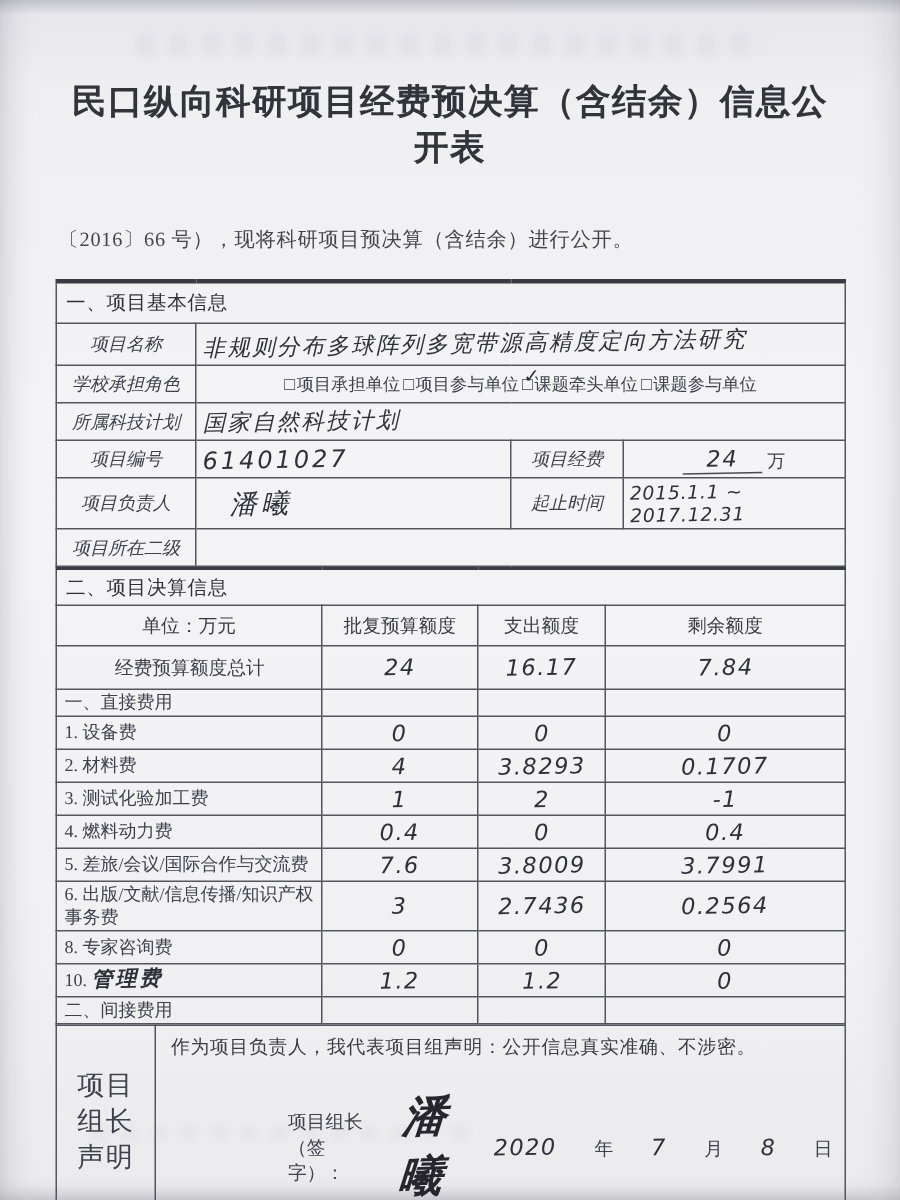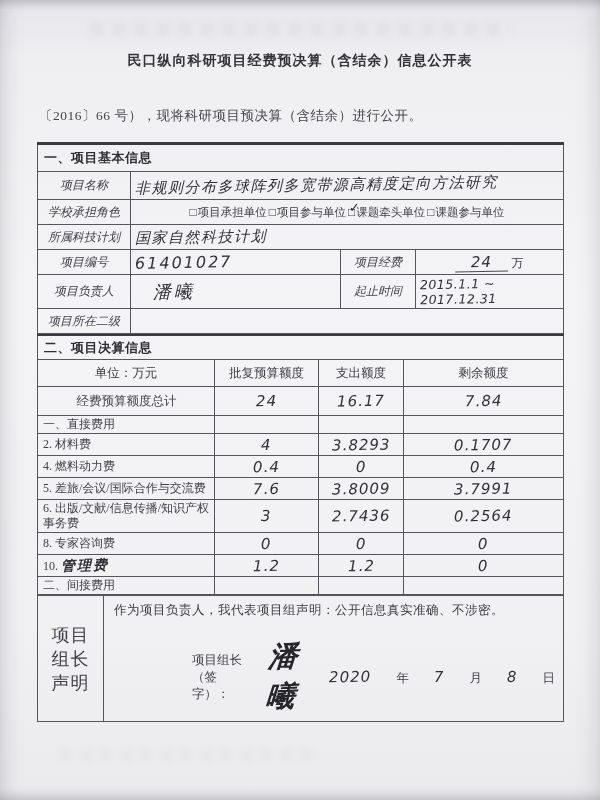--- a/index.html
+++ b/index.html
@@ -11,29 +11,29 @@
     font-family:"Liberation Serif","DejaVu Serif",serif;
     color:#3d3d44;
   }
   .bleed{position:absolute;left:90px;top:22px;width:420px;height:16px;
     background:repeating-linear-gradient(90deg,rgba(90,90,110,.10) 0 14px,rgba(90,90,110,0) 14px 22px);
     filter:blur(3px);opacity:.55;}
   .bleed2{position:absolute;left:60px;top:750px;width:260px;height:10px;
     background:repeating-linear-gradient(90deg,rgba(90,90,110,.08) 0 12px,rgba(90,90,110,0) 12px 20px);
     filter:blur(3px);opacity:.5;}
   .content{position:absolute;left:37px;top:0;width:526px;}
-  .title{margin-top:52px;text-align:center;font-size:14px;font-weight:bold;letter-spacing:1px;color:#33333a;}
+  .title{margin-top:52px;text-align:center;font-size:23px;font-weight:bold;letter-spacing:1px;color:#33333a;}
   .intro{margin:13px 2px 0 2px;font-size:13.5px;line-height:22px;color:#44444b;letter-spacing:.5px;}
   .intro .indent{padding-left:2em;}
   table{border-collapse:collapse;table-layout:fixed;width:526px;margin-top:0;}
   td,th{border:1px solid #55555e;padding:1px 4px;font-size:12px;font-weight:normal;
         color:#40404a;vertical-align:middle;overflow:hidden;}
   .t1{margin-top:15px;border-top:3px solid #3a3a42;}
   .t2 .sec-row td,.t1 .sec-row td{border-top:2.5px solid #3a3a42;}
-  .sec-row td{font-weight:bold;font-size:13px;color:#2f2f36;padding:2px 6px;letter-spacing:.5px;}
+  .sec-row td{font-weight:normal;font-size:13px;color:#2f2f36;padding:2px 6px;letter-spacing:.5px;}
   .lblc{text-align:center;font-style:italic;}
   .t1 td{height:22px;}
   .t1 .rowname td{height:25px;}
   .hw{font-family:"DejaVu Sans",sans-serif;font-style:italic;color:#303038;display:inline-block;transform:rotate(-1deg);}
   .hw-big{font-size:15px;letter-spacing:1.5px;}
   .hw-name{font-size:18px;letter-spacing:3px;}
   .hw-num{font-size:15px;letter-spacing:1px;}
   .hw-small{font-size:12.5px;letter-spacing:.5px;}
   .u{border-bottom:1.2px solid #4a4a52;padding:0 16px 0 16px;}
   .cbrow{text-align:center;font-size:11.5px;letter-spacing:0;white-space:nowrap;}
@@ -139,24 +139,36 @@
             <td class="val"><span class="hw hw-num">16.17</span></td>
             <td class="val"><span class="hw hw-num">7.84</span></td>
           </tr>
           <tr class="grp">
             <td class="lbl">一、直接费用</td>
             <td class="val"></td>
             <td class="val"></td>
             <td class="val"></td>
           </tr>
           <tr>
+            <td class="lbl">1. 设备费</td>
+            <td class="val"><span class="hw hw-num">0</span></td>
+            <td class="val"><span class="hw hw-num">0</span></td>
+            <td class="val"><span class="hw hw-num">0</span></td>
+          </tr>
+          <tr>
             <td class="lbl">2. 材料费</td>
             <td class="val"><span class="hw hw-num">4</span></td>
             <td class="val"><span class="hw hw-num">3.8293</span></td>
             <td class="val"><span class="hw hw-num">0.1707</span></td>
+          </tr>
+          <tr>
+            <td class="lbl">3. 测试化验加工费</td>
+            <td class="val"><span class="hw hw-num">1</span></td>
+            <td class="val"><span class="hw hw-num">2</span></td>
+            <td class="val"><span class="hw hw-num">-1</span></td>
           </tr>
           <tr>
             <td class="lbl">4. 燃料动力费</td>
             <td class="val"><span class="hw hw-num">0.4</span></td>
             <td class="val"><span class="hw hw-num">0</span></td>
             <td class="val"><span class="hw hw-num">0.4</span></td>
           </tr>
           <tr>
             <td class="lbl">5. 差旅/会议/国际合作与交流费</td>
             <td class="val"><span class="hw hw-num">7.6</span></td>

